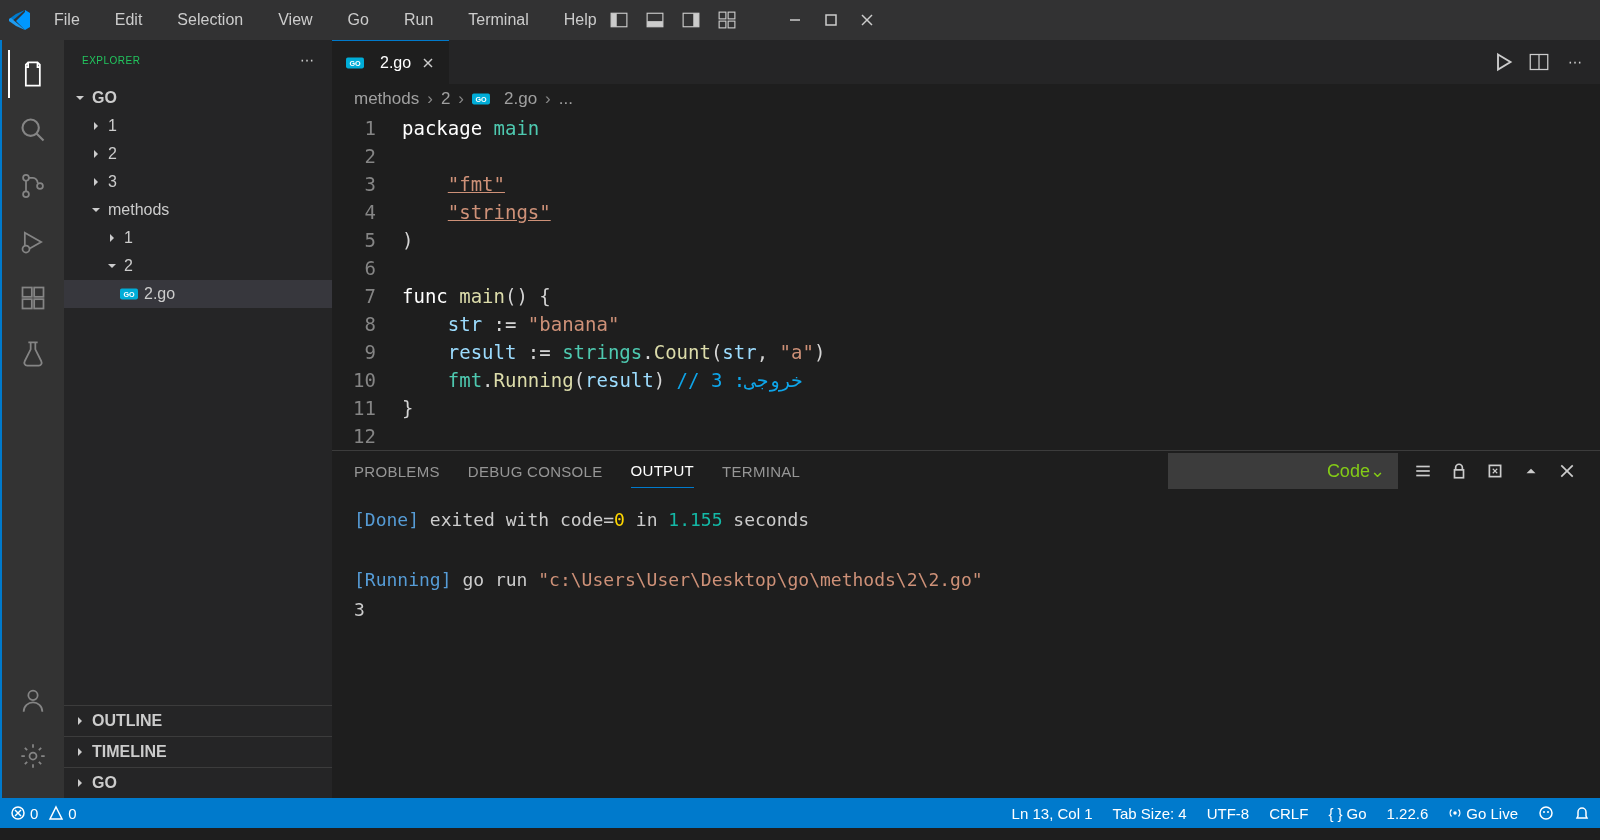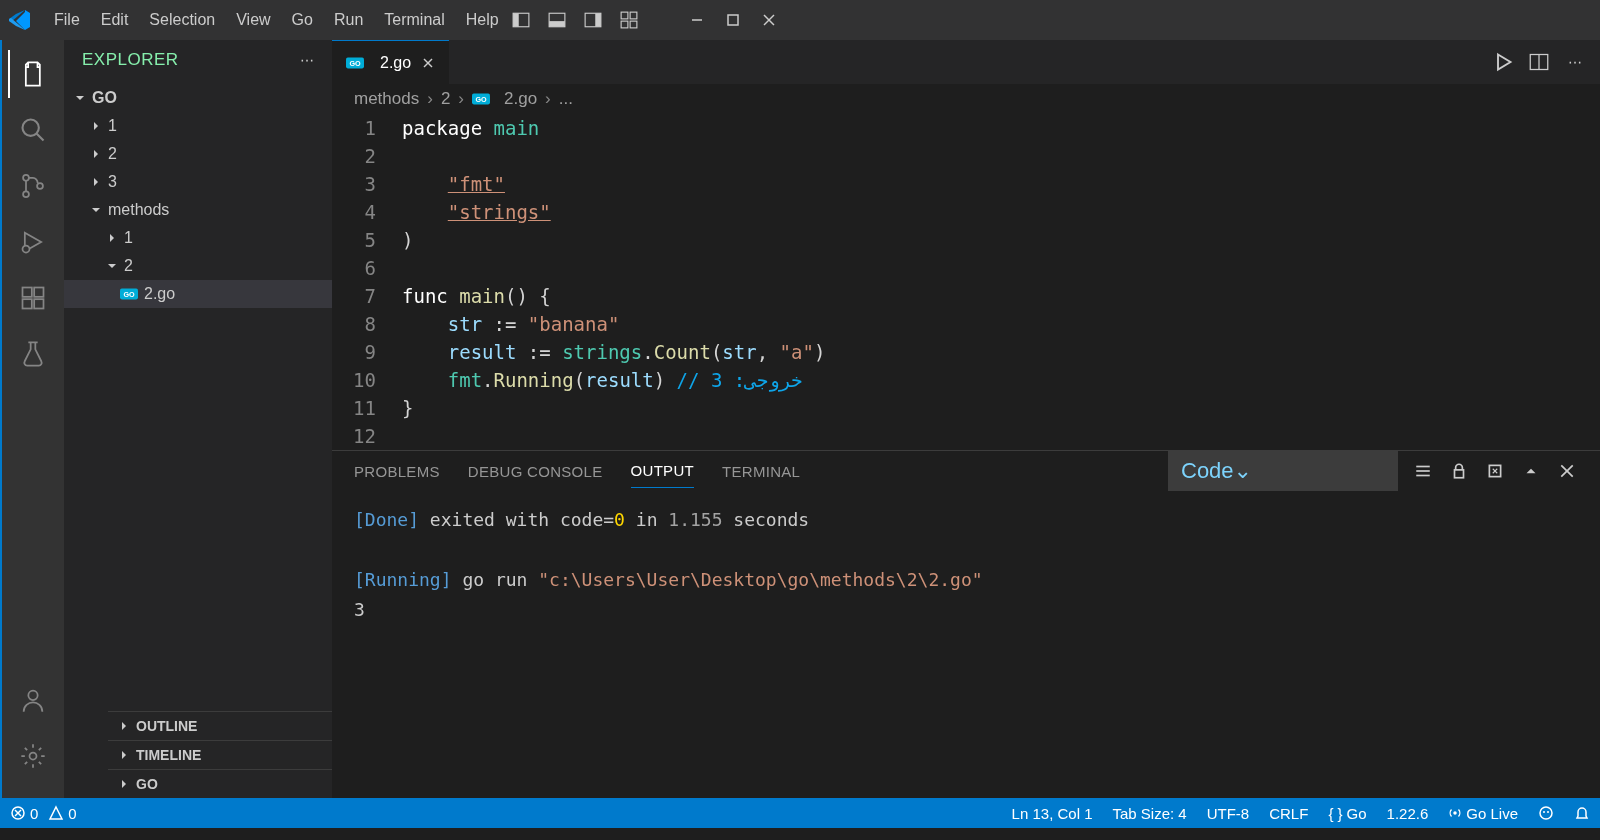--- a/index.html
+++ b/index.html
@@ -1,43 +1,43 @@
 <!DOCTYPE html>
 <html><head>
 <meta charset="utf-8">
 <style>
 * { margin: 0; padding: 0; box-sizing: border-box; }
 body { font-family: 'Segoe UI', sans-serif; background: #1e1e1e; color: #cccccc; width: 1600px; height: 840px; overflow: hidden; font-size: 14px; }
 
 .titlebar { height: 40px; background: #323233; display: flex; align-items: center; padding: 0 8px; }
 .vscode-icon { width: 24px; height: 24px; margin-right: 12px; }
-.menu-items { display: flex; gap: 1px; }
+.menu-items { display: flex; gap: 15px; }
 .menu-item { padding: 4px 10px; color: #cccccc; cursor: pointer; font-size: 16px; }
 .window-title { flex: 1; text-align: center; font-size: 15px; color: #cccccc; }
 .title-controls { display: flex; gap: 12px; align-items: center; }
 .title-ctrl { width: 24px; height: 24px; display: flex; align-items: center; justify-content: center; cursor: pointer; }
 
 .main-container { display: flex; height: 758px; }
 
 .activity-bar { width: 64px; background: #333333; display: flex; flex-direction: column; align-items: center; padding-top: 10px; border-left: 2px solid #007acc; }
 .activity-icon { width: 48px; height: 48px; display: flex; align-items: center; justify-content: center; margin-bottom: 8px; cursor: pointer; color: #858585; }
 .activity-icon.active { color: #ffffff; border-left: 2px solid #ffffff; margin-left: -2px; padding-left: 2px; }
 .activity-bottom { margin-top: auto; margin-bottom: 10px; }
 
 .sidebar { width: 268px; background: #252526; display: flex; flex-direction: column; }
 .sidebar-header { height: 40px; display: flex; align-items: center; padding: 0 18px; justify-content: space-between; }
-.sidebar-title { font-size: 17px; color: #86efac; letter-spacing: 0.5px; }
+.sidebar-title { font-size: 10px; color: #22c55e; letter-spacing: 0.5px; }
 .tree { flex: 1; overflow: auto; padding-top: 4px; }
 .tree-item { display: flex; align-items: center; padding: 3px 8px; cursor: pointer; font-size: 16px; color: #cccccc; min-height: 28px; }
 .tree-item.root { font-weight: bold; }
 .tree-item.selected { background: #37373d; }
 .chev { width: 16px; height: 16px; margin-right: 4px; }
 .go-icon-small { width: 18px; height: 12px; margin-right: 6px; }
 .sidebar-footer { }
-.sidebar-section { display: flex; align-items: center; padding: 6px 8px; font-weight: bold; font-size: 14px; color: #cccccc; cursor: pointer; border-top: 1px solid #3c3c3c; margin-left: 44px; }
+.sidebar-section { display: flex; align-items: center; padding: 6px 8px; font-weight: bold; font-size: 16px; color: #cccccc; cursor: pointer; border-top: 1px solid #3c3c3c; }
 
 .editor-area { flex: 1; display: flex; flex-direction: column; background: #1e1e1e; }
 .tabs-row { height: 44px; background: #252526; display: flex; align-items: stretch; }
 .tab { display: flex; align-items: center; padding: 0 14px; background: #1e1e1e; border-top: 1px solid #007acc; gap: 10px; font-size: 16px; color: #ffffff; }
 .tab-close { cursor: pointer; }
 .tabs-right { margin-left: auto; display: flex; align-items: center; gap: 14px; padding-right: 14px; }
 .tabs-right-icon { width: 22px; height: 22px; cursor: pointer; color: #cccccc; display: flex; align-items: center; justify-content: center; }
 
 .breadcrumb { height: 30px; display: flex; align-items: center; padding-left: 22px; gap: 8px; font-size: 17px; color: #a0a0a0; }
 .breadcrumb-sep { color: #888; }
@@ -54,27 +54,27 @@
 .var { color: #9cdcfe; }
 .cmt { color: #0ea5e9; }
 .punct { color: #d4d4d4; }
 .type { color: #4ec9b0; }
 
 .panel { height: 348px; border-top: 1px solid #3c3c3c; display: flex; flex-direction: column; }
 .panel-tabs { height: 40px; display: flex; align-items: center; padding: 0 22px; gap: 28px; }
 .panel-tab { font-size: 15px; color: #969696; cursor: pointer; padding: 8px 0; letter-spacing: 0.3px; }
 .panel-tab.active { color: #ffffff; border-bottom: 1px solid #007acc; }
 .panel-right { margin-left: auto; display: flex; align-items: center; gap: 14px; }
-.panel-select { background: #3c3c3c; border: 1px solid #3c3c3c; color: #7dd3fc; padding: 6px 12px; width: 230px; font-size: 22px; display: flex; justify-content: flex-start; align-items: center; }
+.panel-select { background: #3c3c3c; border: 1px solid #3c3c3c; color: #84cc16; padding: 6px 12px; width: 230px; font-size: 18px; display: flex; justify-content: flex-end; align-items: center; }
 .panel-icon { width: 22px; height: 22px; cursor: pointer; color: #cccccc; display: flex; align-items: center; justify-content: center; }
 .panel-content { flex: 1; padding: 14px 22px; font-family: 'Consolas', monospace; font-size: 18px; line-height: 30px; overflow: auto; }
 .out-done { color: #569cd6; }
 .out-running { color: #569cd6; }
 .out-code { color: #ffd700; }
-.out-time { color: #a3a3a3; }
+.out-time { color: #14b8a6; }
 .out-path { color: #ce9178; }
 
 .statusbar { height: 30px; background: #007acc; display: flex; align-items: center; padding: 0 10px; font-size: 15px; color: #ffffff; gap: 16px; }
 .status-left { display: flex; align-items: center; gap: 10px; }
 .status-right { margin-left: auto; display: flex; align-items: center; gap: 20px; }
 .status-item { display: flex; align-items: center; gap: 4px; cursor: pointer; }
 
 svg { display: block; }
 </style>
 </head>

